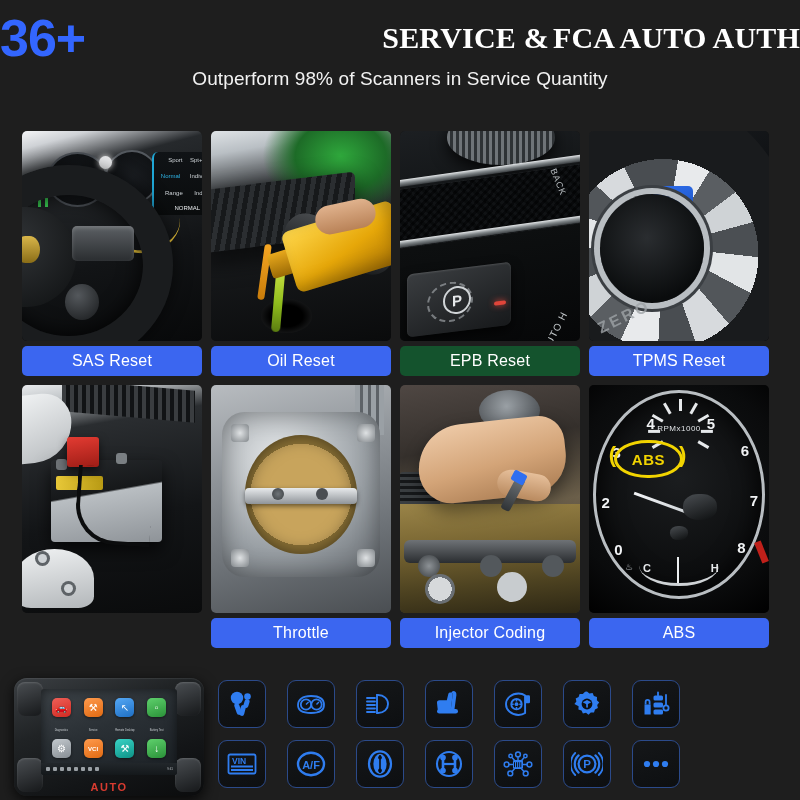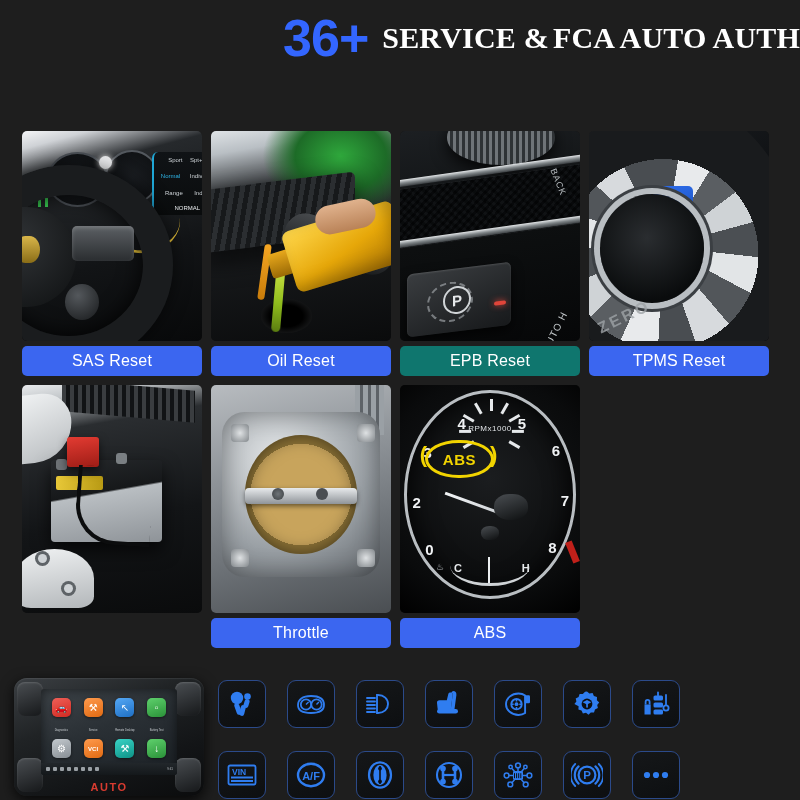--- a/index.html
+++ b/index.html
@@ -6,21 +6,21 @@
   html,body { width:800px; height:800px; }
   body {
     background:#1e1e1e;
     font-family:"Liberation Sans", sans-serif;
     overflow:hidden;
     position:relative;
   }
 
   
   .header { width:800px; padding:14px 0 6px 0; text-align:center; }
-  .head-line1 { display:flex; align-items:center; justify-content:flex-end; gap:14px; }
+  .head-line1 { display:flex; align-items:center; justify-content:space-between; gap:14px; }
   .num36 {
     color:#3366ff;
     font-size:52px;
     font-weight:bold;
     letter-spacing:-1px;
     line-height:0.95;
     font-family:"Liberation Sans", sans-serif;
   }
   .head-title { text-align:left;font-family:Liberation Serif, serif; }
   .head-title .t1, .head-title .t2 {
@@ -385,41 +385,42 @@
   .taskbar i { width:4px; height:4px; background:#9aa0a5; border-radius:1px; display:block; }
   .taskbar .clk { margin-left:auto; margin-right:4px; font-size:3px; color:#b9bec2; font-style:normal; width:auto; height:auto; background:none; }
   .brand {
     position:absolute; left:0; right:0; bottom:3px; text-align:center;
     color:#d93b30; font-size:11px; font-weight:bold; letter-spacing:1.5px;
   }
 
   .icon-grid {
     position:absolute; left:218px; top:8px;
     display:grid; grid-template-columns:repeat(7,48px); grid-template-rows:repeat(2,48px);
-    gap:23px 21px;
+    gap:12px 21px;
   }
   .ibox {
     width:48px; height:48px; border-radius:9px;
     border:1px solid #2b4a8a;
     background:linear-gradient(160deg,#151719,#0d0f11);
     display:flex; align-items:center; justify-content:center;
   }
   .ibox svg { display:block; }
 </style>
 </head>
 <body>
 
 <div class="header">
   <div class="head-line1">
     <span class="num36">36+</span>
     <span class="head-title">
       <span class="t1">SERVICE &amp;</span>
       <span class="t2">FCA AUTO AUTH</span>
     </span>
   </div>
+  <div class="head-sub">Outperform 98% of Scanners in Service Quantity</div>
 </div>
 
 <div class="grid">
 
   <div class="row row1">
 
     <div class="card">
       <div class="thumb">
         <div class="ph ph-sas">
           <div class="clusterL"></div>
@@ -472,21 +473,21 @@
             <div class="cf"></div>
           <div class="chrome chrome2"></div>
           <div class="back">BACK</div>
           <div class="btn"></div>
             <div class="parc"></div>
           <div class="psym">P</div>
           <div class="red"></div>
           <div class="auth">AUTO H</div>
         </div>
       </div>
-      <div class="label" style="background:#0f766e">EPB Reset</div>
+      <div class="label" style="background:#14532d">EPB Reset</div>
     </div>
 
     <div class="card">
       <div class="thumb">
         <div class="ph ph-tpms">
           <div class="flag"></div>
           <div class="rim"></div>
             <div class="caliper"></div>
           <div class="hubc"></div>
             <div class="tire"></div>
@@ -525,20 +526,37 @@
             <div class="screw"></div>
           <div class="bolt1"></div>
             <div class="bolt2"></div>
             <div class="bolt3"></div>
             <div class="bolt4"></div>
         </div>
       </div>
       <div class="label" style="background:#3b66f0">Throttle</div>
     </div>
 
+    <div class="card">
+      <div class="thumb">
+        <div class="ph ph-inj">
+          <div class="pulley"></div>
+            <div class="belt"></div>
+          <div class="head"></div>
+            <div class="cam"></div>
+            <div class="lobe"></div>
+            <div class="well"></div>
+          <div class="hand"></div>
+            <div class="finger"></div>
+          <div class="injector"></div>
+            <div class="injcap"></div>
+        </div>
+      </div>
+      <div class="label" style="background:#3b66f0">Injector Coding</div>
+    </div>
 
     <div class="card">
       <div class="thumb">
         <div class="ph ph-abs">
           <div class="dialring"></div>
           <div class="tick" style="transform:rotate(-120deg)"></div>
           <div class="tick" style="transform:rotate(-90deg)"></div>
           <div class="tick" style="transform:rotate(-60deg)"></div>
           <div class="tick" style="transform:rotate(-30deg)"></div>
           <div class="tick" style="transform:rotate(0deg)"></div>

